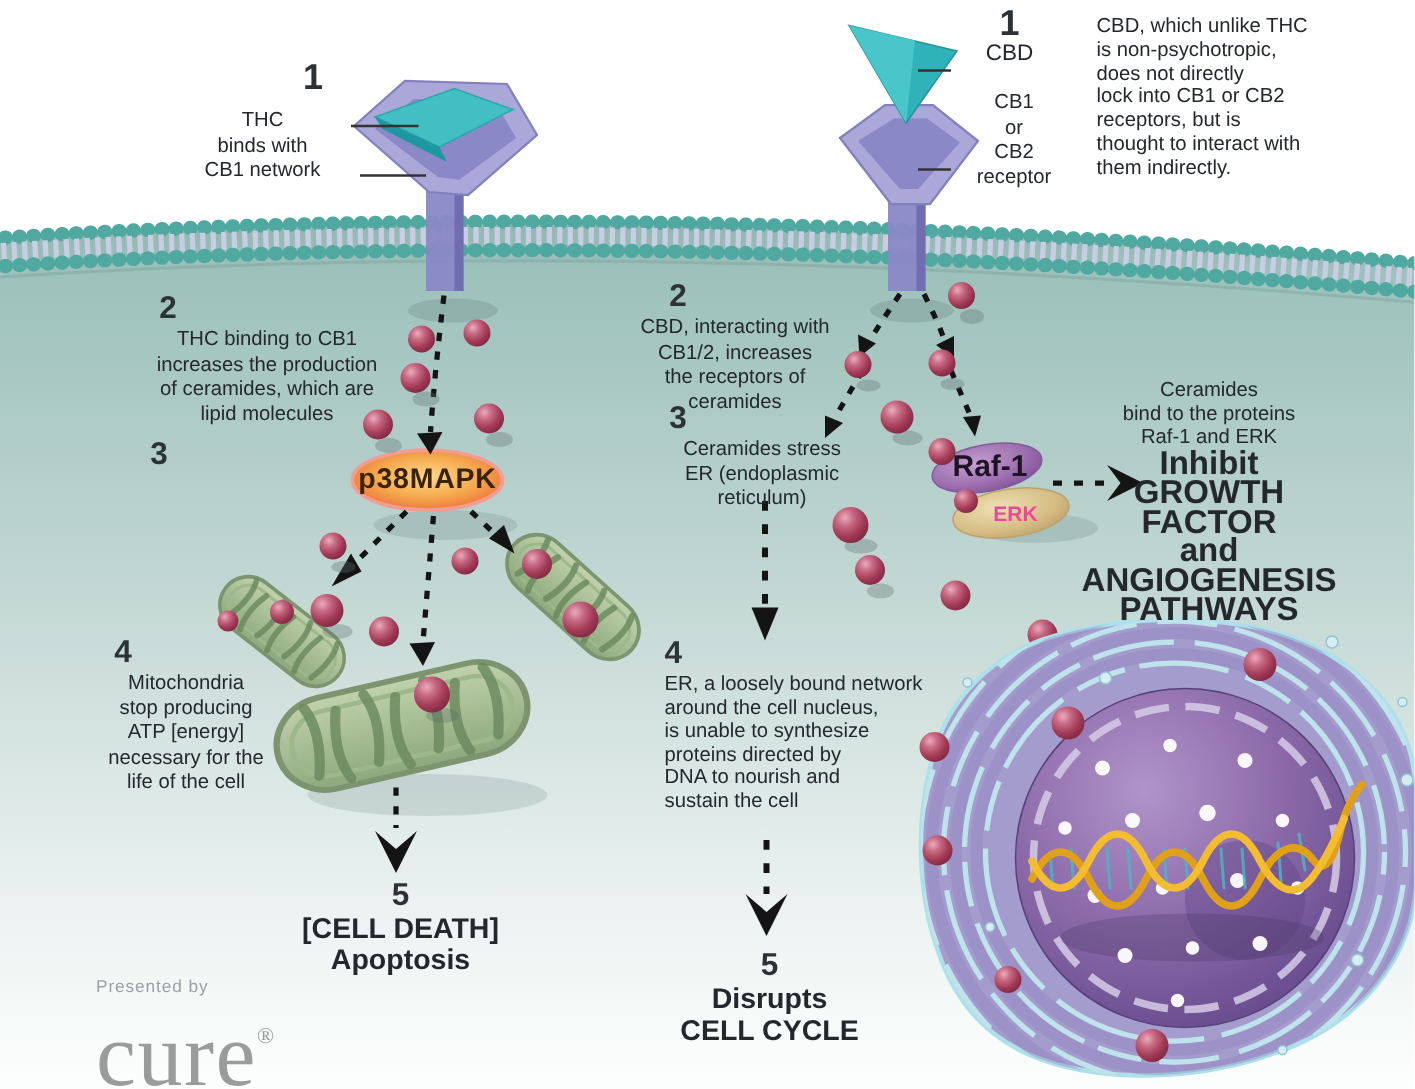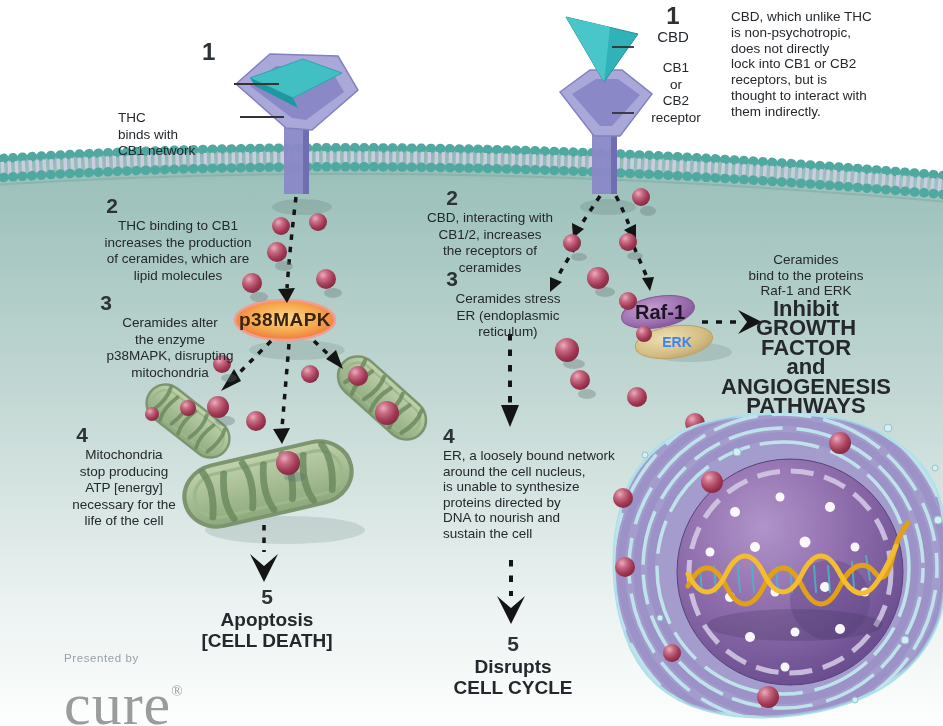--- a/index.html
+++ b/index.html
@@ -1,31 +1,31 @@
 <!DOCTYPE html>
 <html><head>
 <meta charset="utf-8">
 <style>
   html,body{margin:0;padding:0;background:#fff;}
   .stage{position:relative;width:943px;height:726px;overflow:hidden;background:#fff;
          font-family:"Liberation Sans",sans-serif;}
   svg.art{position:absolute;left:0;top:0;}
   .t{position:absolute;color:#24282d;font-size:13.5px;line-height:16.5px;}
   .ctr{transform:translateX(-50%);text-align:center;}
-  .rgt{text-align:left;margin-top:38px;}
+  .rgt{text-align:center;}
   .lines{white-space:pre-line;}
   .num{display:block;font-weight:bold;font-size:21px;line-height:24px;color:#2d3237;}
   .num1{font-weight:bold;font-size:24px;line-height:24px;color:#2d3237;}
   .b{font-weight:normal;}
   .big5{font-weight:bold;font-size:19px;line-height:21px;}
   .inh{font-weight:bold;font-size:22px;line-height:19.5px;}
   .plabel{position:absolute;transform:translate(-50%,-50%);font-weight:bold;white-space:nowrap;}
   .p38l{font-size:19px;color:#3a230f;letter-spacing:.5px;}
   .rafl{font-size:20px;color:#1d1424;}
-  .erkl{font-size:14px;color:#3b82f6;}
+  .erkl{font-size:14px;color:#ec4899;}
   .presented{font-size:11.5px;color:#98a1a7;letter-spacing:.6px;}
   .cure{font-family:"Liberation Serif",serif;font-size:60px;line-height:48px;color:#9b9b9b;letter-spacing:1px;}
   .reg{font-size:15px;vertical-align:28px;color:#9b9b9b;}
 </style>
 </head>
 <body>
 
 <div class="stage">
 
 <svg class="art" width="943" height="726" viewBox="0 0 943 726">
@@ -305,39 +305,35 @@
 <div class="t ctr" style="left:178px;top:194px;">
   <span class="num" style="position:relative;left:-66px;">2</span>
   <div class="lines">THC binding to CB1
 increases the production
 of ceramides, which are
 lipid molecules</div>
 </div>
 
 <div class="t ctr" style="left:170px;top:291px;">
   <span class="num" style="position:relative;left:-64px;">3</span>
-  <div class="lines">Ceramides alter
-the enzyme
-p38MAPK, disrupting
-mitochondria</div>
 </div>
 
 <div class="t ctr" style="left:124px;top:423px;">
   <span class="num" style="position:relative;left:-42px;">4</span>
   <div class="lines">Mitochondria
 stop producing
 ATP [energy]
 necessary for the
 life of the cell</div>
 </div>
 
 <div class="t ctr" style="left:267px;top:585px;">
   <span class="num">5</span>
+  <div class="big5">[CELL DEATH]</div>
   <div class="big5">Apoptosis</div>
-  <div class="big5">[CELL DEATH]</div>
 </div>
 
 <div class="t ctr" style="left:490px;top:186px;">
   <span class="num" style="position:relative;left:-38px;">2</span>
   <div class="lines">CBD, interacting with
 CB1/2, increases
 the receptors of
 ceramides</div>
 </div>
 

